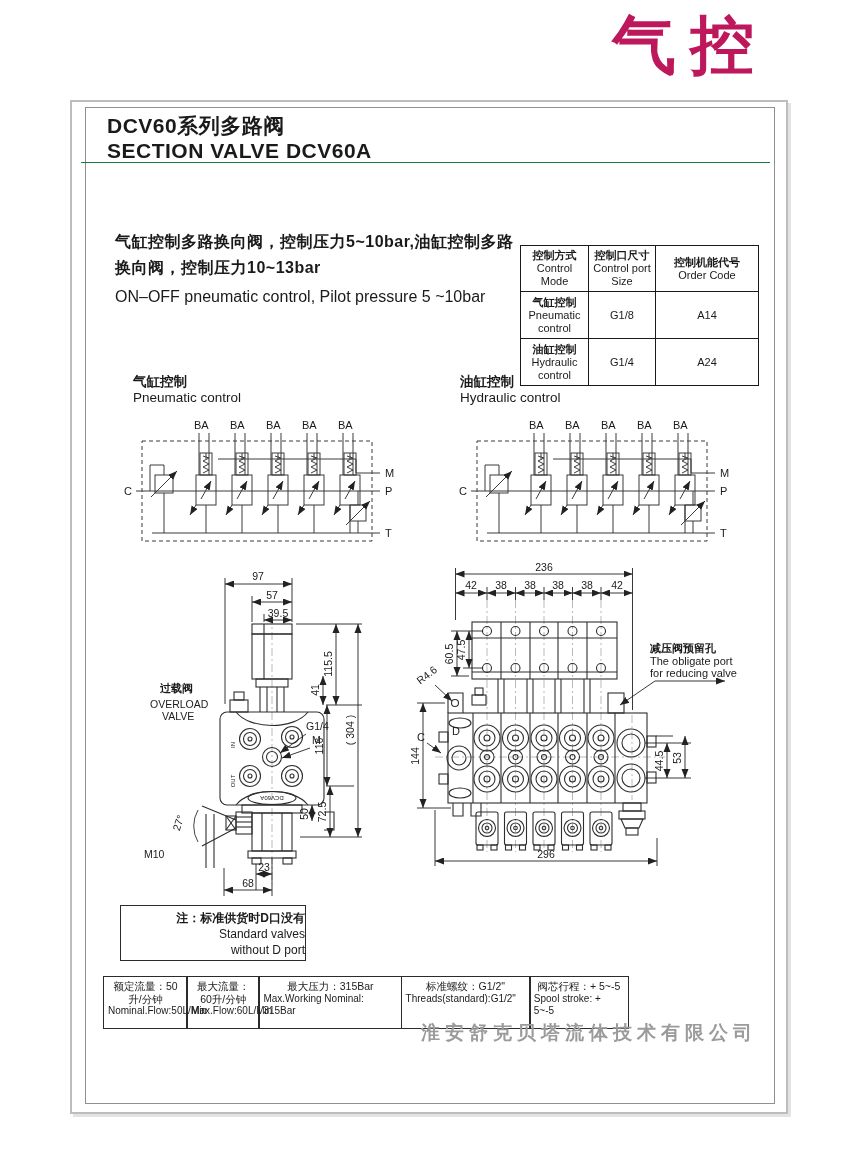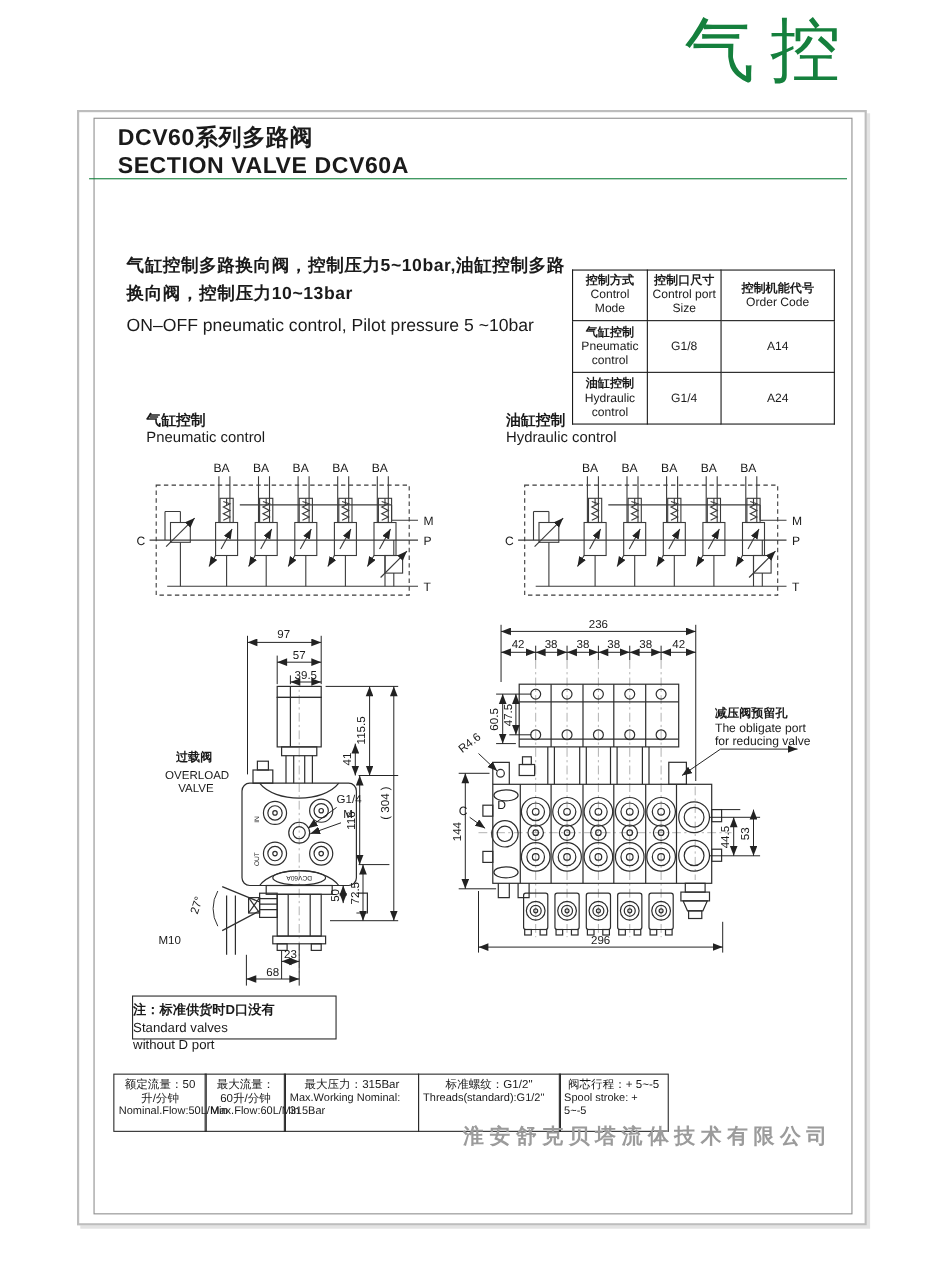--- a/index.html
+++ b/index.html
@@ -1,21 +1,21 @@
 <!DOCTYPE html>
 <html><head>
 <meta charset="utf-8">
 <style>
   html,body{margin:0;padding:0;}
   body{width:860px;height:1167px;position:relative;background:#ffffff;
        font-family:"Liberation Sans",sans-serif;color:#1a1a1a;overflow:hidden;}
   .abs{position:absolute;}
   
-  #corner-mark{top:2px;right:82px;font-family:"DejaVu Serif",serif;font-weight:normal;
-    font-size:64px;letter-spacing:14px;color:#15803d;}
+  #corner-mark{top:2px;right:92px;font-family:"DejaVu Serif",serif;font-weight:bold;
+    font-size:64px;letter-spacing:14px;color:#be185d;}
   
   #outer-frame{left:70px;top:100px;width:714px;height:1010px;border:2px solid #bdbdbd;
     box-shadow:3px 3px 0 #e3e3e3;background:#fff;}
   #inner-frame{position:absolute;left:13px;top:5px;right:11px;bottom:8px;border:1px solid #8f8f8f;}
   
   #title-block{left:81px;top:107px;width:689px;height:56px;border-bottom:1px solid #15803d;
     padding:6px 0 0 26px;box-sizing:border-box;}
   #title-block div{font-size:21px;font-weight:bold;line-height:25px;letter-spacing:.5px;}
   
   #intro{left:115px;top:229px;width:400px;font-size:16px;}
@@ -29,22 +29,22 @@
   
   .schem-title{font-size:13.5px;line-height:16px;}
   .schem-title .cn{font-weight:bold;}
   
   svg text{font-family:"Liberation Sans",sans-serif;fill:#1a1a1a;}
   .dim{font-size:10.5px;}
   .dimbig{font-size:11px;}
   .lbl{font-size:11px;}
   .tiny{font-size:6px;}
   
-  #note-box{left:120px;top:905px;width:186px;height:40px;border:1.6px solid #2b2b2b;
-    text-align:left;font-size:12px;line-height:16px;padding-top:4px;box-sizing:border-box;}
+  #note-box{left:120px;top:905px;width:186px;height:56px;border:1.6px solid #2b2b2b;
+    text-align:right;font-size:12px;line-height:16px;padding-top:4px;box-sizing:border-box;}
   #note-box .cn{font-weight:bold;}
   
   #spec-bar{left:103px;top:976px;display:flex;}
   .spec-cell{border:1.8px solid #2b2b2b;margin-left:-1.8px;height:53px;box-sizing:border-box;
     padding:3px 4px;font-size:10px;line-height:12.5px;}
   .spec-cell:first-child{margin-left:0;}
   .spec-cell .cn{font-weight:normal;font-size:10.5px;text-align:center;}
   
   #company{right:103px;top:1020px;font-size:19px;font-weight:bold;letter-spacing:5px;color:#9b9b9b;}
 </style>
@@ -667,21 +667,21 @@
 
 <div class="abs" id="spec-bar">
   <div class="spec-cell" style="width:85px">
     <div class="cn">额定流量：50升/分钟</div>
       <div>Nominal.Flow:50L/Min</div>
   </div>
   <div class="spec-cell" style="width:74px">
     <div class="cn">最大流量：60升/分钟</div>
       <div>Max.Flow:60L/Min</div>
   </div>
-  <div class="spec-cell" style="width:123px">
+  <div class="spec-cell" style="width:144px">
     <div class="cn">最大压力：315Bar</div>
       <div>Max.Working Nominal: 315Bar</div>
   </div>
   <div class="spec-cell" style="width:130px">
     <div class="cn">标准螺纹：G1/2"</div>
       <div>Threads(standard):G1/2"</div>
   </div>
   <div class="spec-cell" style="width:100px">
     <div class="cn">阀芯行程：+ 5~-5</div>
       <div>Spool stroke: + 5~-5</div>

